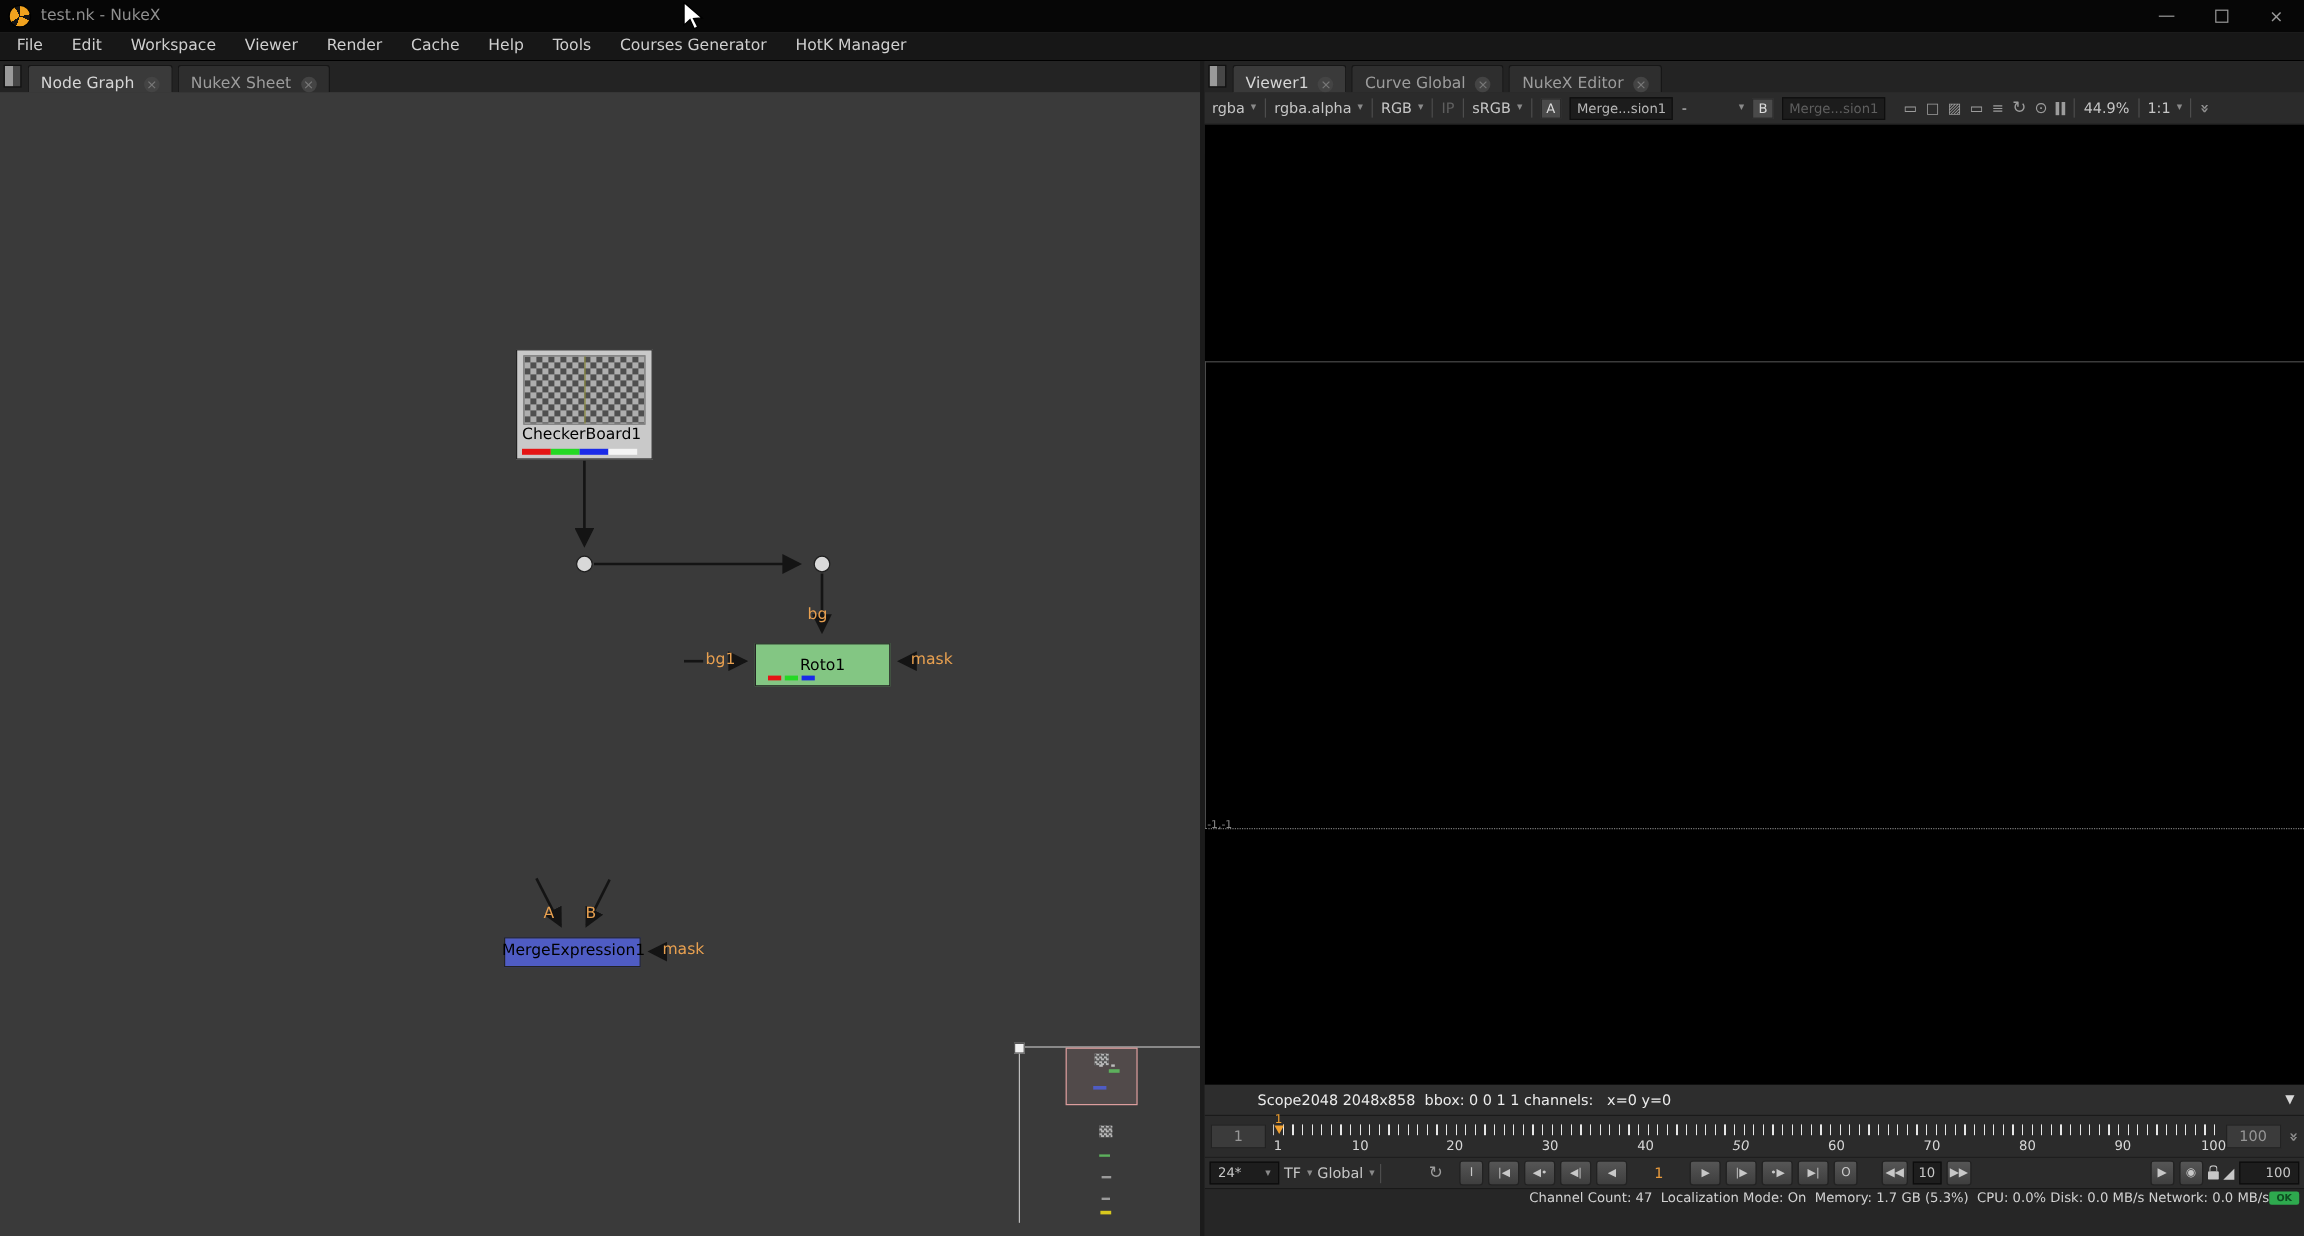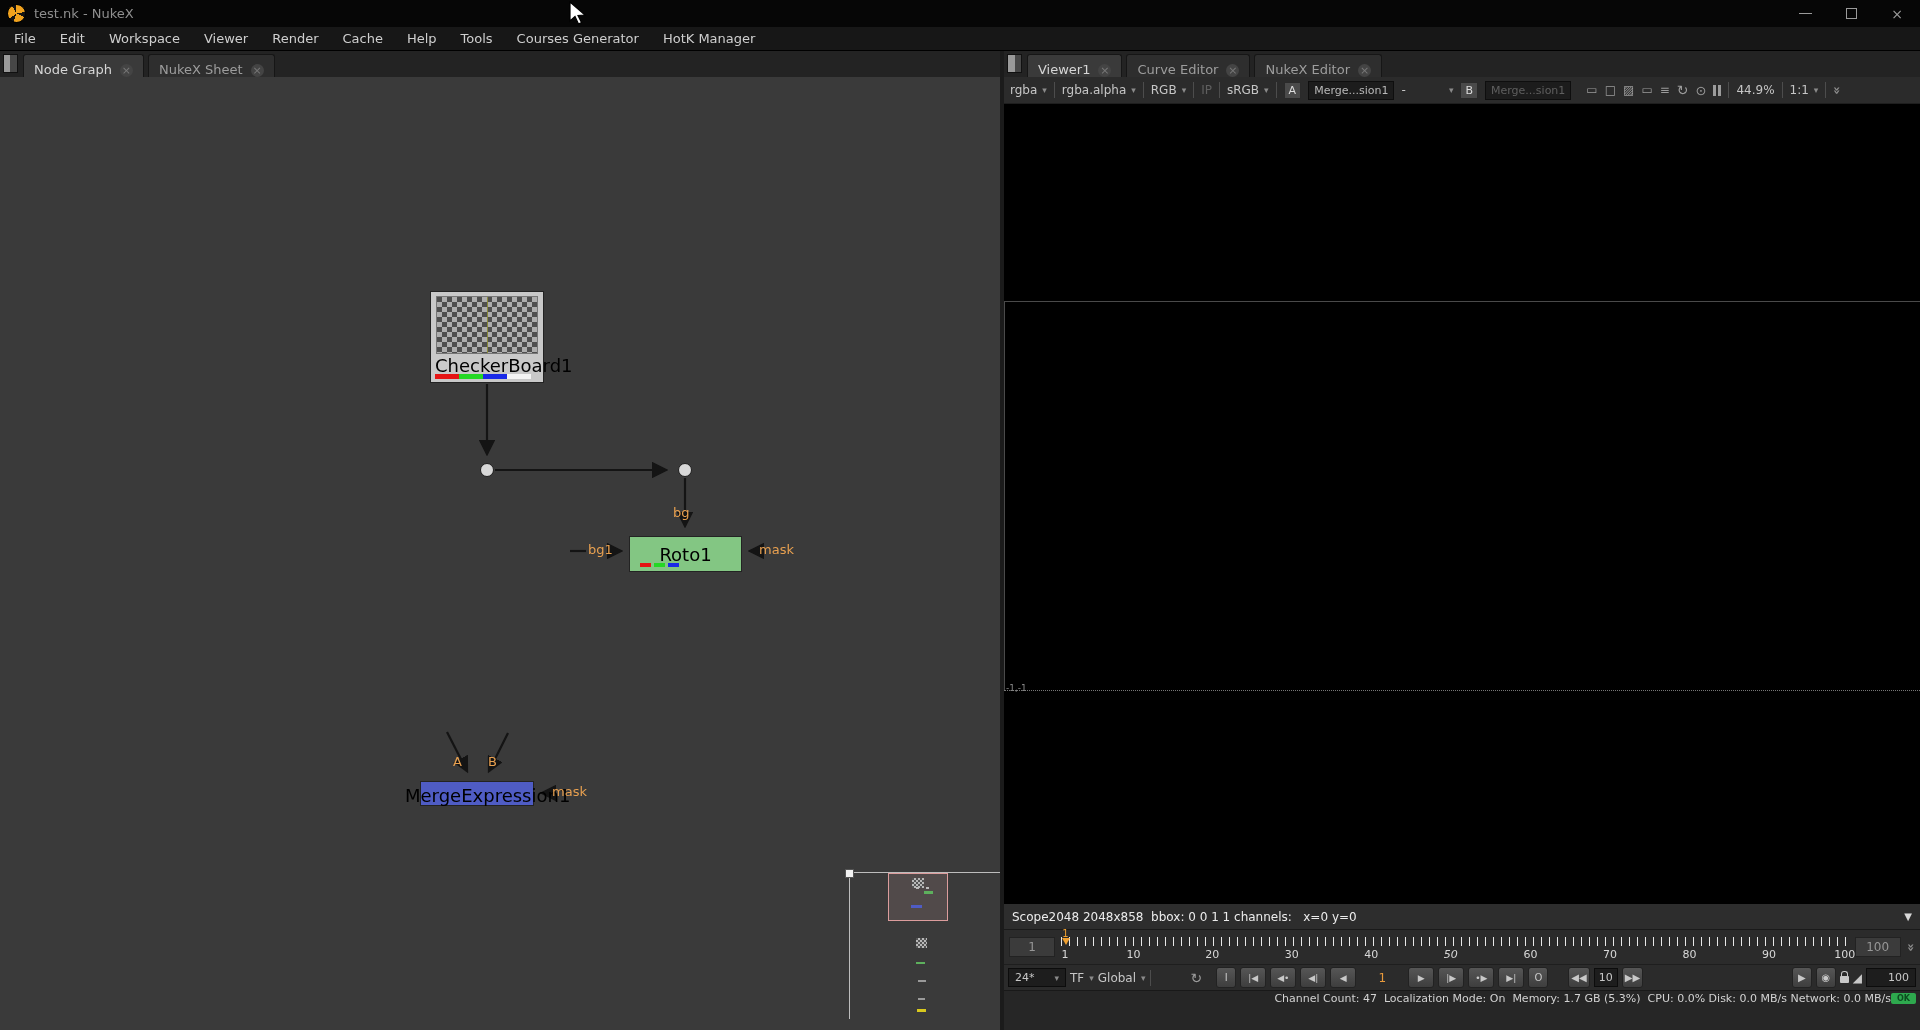--- a/index.html
+++ b/index.html
@@ -28,21 +28,21 @@
             background:linear-gradient(90deg,#9a9a9a 0 50%,#474747 50% 100%);}
   .tab{height:22px;display:flex;align-items:flex-end;gap:8px;padding:0 10px;font-size:13px;
        border:1px solid #161616;border-bottom:none;border-radius:3px 3px 0 0;}
   .tab.active{background:#3a3a3a;color:#d6d6d6;}
   .tab.inactive{background:#2e2e2e;color:#9d9d9d;}
   .tab .x{color:#787878;font-size:11px;background:#444;border-radius:50%;width:13px;height:13px;
           display:flex;align-items:center;justify-content:center;}
   
   .ngcanvas{left:0;top:77px;width:1000px;height:953px;background:#3a3a3a;overflow:hidden;}
   .divider{left:1000px;top:51px;width:4px;height:979px;background:#1b1b1b;}
-  .node{position:absolute;box-sizing:border-box;border:1px solid #232323;color:#000;font-size:18px;}
+  .node{position:absolute;box-sizing:border-box;border:1px solid #232323;color:#000;font-size:13px;}
   .node-checker{background:#c9c9c9;}
   .thumb{position:absolute;left:5px;top:4px;right:5px;height:56px;border:1px solid #777;
          background:repeating-conic-gradient(#aeaeae 0% 25%,#4f4f4f 0% 50%);background-size:10px 10px;}
   .thumb i{position:absolute;left:50%;top:0;bottom:0;width:1px;background:#8a8a3c;}
   .nclabel{position:absolute;left:4px;top:63px;white-space:nowrap;}
   .cstrip{position:absolute;left:4px;bottom:3px;height:5px;display:flex;}
   .cstrip i{width:24px;height:5px;}
   .rstrip i{width:11px;height:4px;margin-right:3px;}
   .ng-label{position:absolute;color:#e8a050;font-size:13px;white-space:nowrap;}
   .minimap{position:absolute;border-left:1px solid #bdbdbd;border-top:1px solid #bdbdbd;}
@@ -95,21 +95,21 @@
          padding:0 4px;gap:4px;box-sizing:border-box;border-bottom:1px solid #191919;}
   .btn{background:linear-gradient(#565656,#3e3e3e);border:1px solid #222;border-radius:3px;color:#c8c8c8;
        height:19px;min-width:20px;display:flex;align-items:center;justify-content:center;font-size:9px;padding:0 2px;}
   .btn.narrow{min-width:14px;font-size:10px;}
   .curframe{color:#e89a3c;font-size:12px;width:44px;text-align:center;}
   .lock{width:9px;height:7px;background:#c8c8c8;border-radius:1px;position:relative;margin-top:4px;}
   .lock:before{content:"";position:absolute;top:-5px;left:1px;width:5px;height:4px;border:1.5px solid #c8c8c8;border-bottom:none;border-radius:3px 3px 0 0;}
   .statusbar{position:absolute;left:0;top:940px;width:916px;height:39px;background:#262626;display:flex;align-items:flex-start;
              justify-content:flex-end;padding:1px 4px 0 0;box-sizing:border-box;color:#d2d2d2;font-size:11px;gap:0;}
   .okbadge{background:#2ea94e;border-radius:2px;color:#0d4d20;font-size:8px;font-weight:bold;padding:1px 6px;margin-top:1px;}
-  .pre{white-space:pre;}
+  .pre{white-space:pre;margin-left:36px;}
   .cursor{pointer-events:none;}
 </style>
 </head>
 <body>
 
 <div class="root">
 
   <div class="abs titlebar">
     <span class="applogo"></span>
     <span class="wtitle">test.nk - NukeX</span>
@@ -224,21 +224,21 @@
 
   <div class="abs rpane">
 
     <div class="tabbar" style="width:916px;">
       <span class="paneicon"></span>
       <div class="tab active">
         <span>Viewer1</span>
         <span class="x">×</span>
       </div>
       <div class="tab inactive" style="margin-left:4px;">
-        <span>Curve Editor</span>
+        <span>Curve Global</span>
         <span class="x">×</span>
       </div>
       <div class="tab inactive" style="margin-left:4px;">
         <span>NukeX Editor</span>
         <span class="x">×</span>
       </div>
     </div>
 
     <div class="toolbar" style="position:absolute;left:0;top:26px;width:916px;height:27px;">
       <div class="dd">

